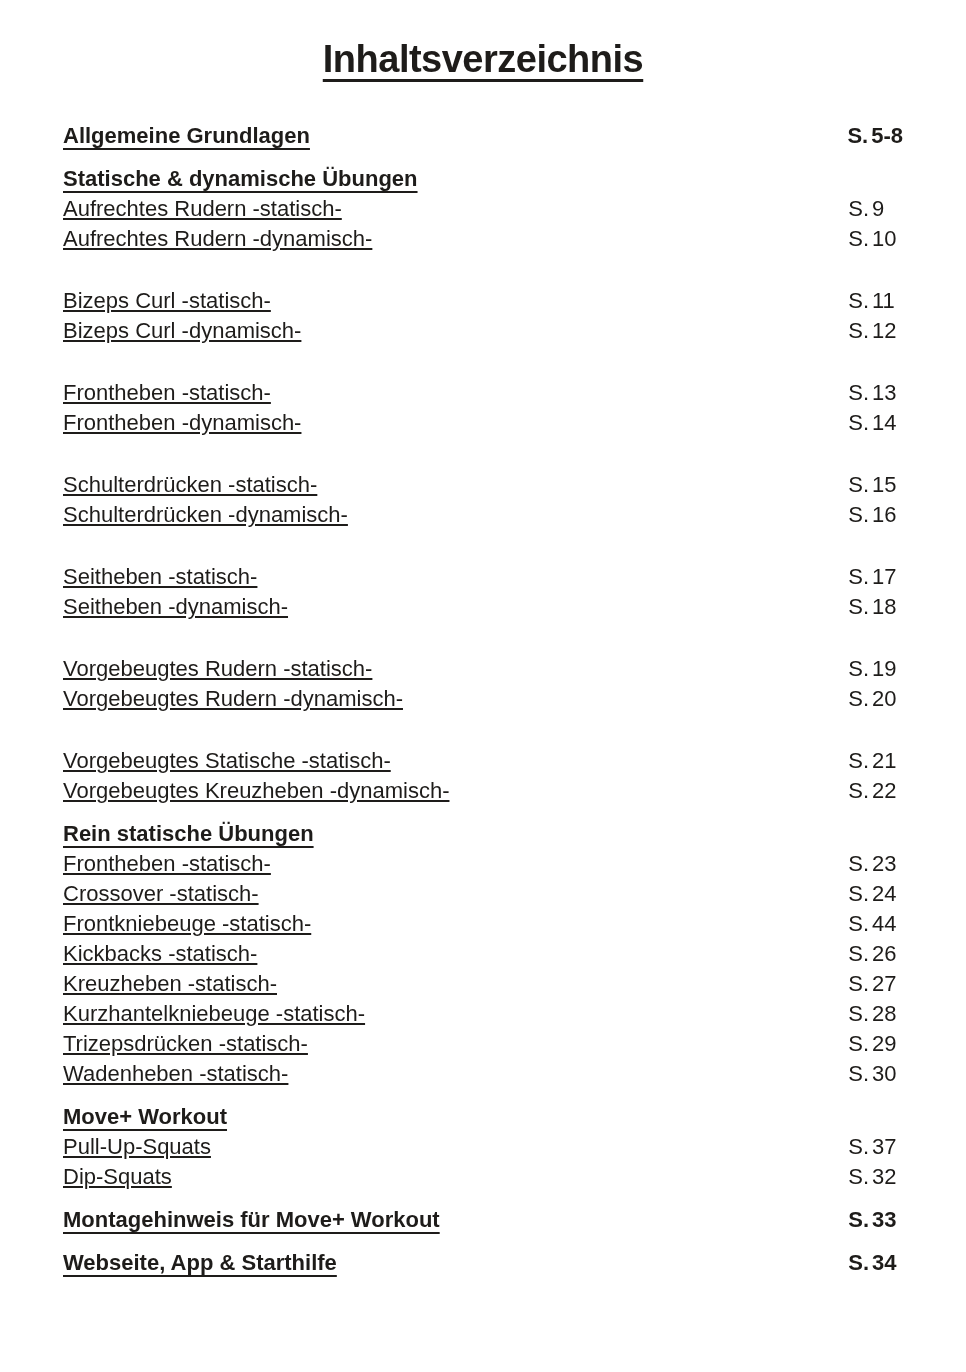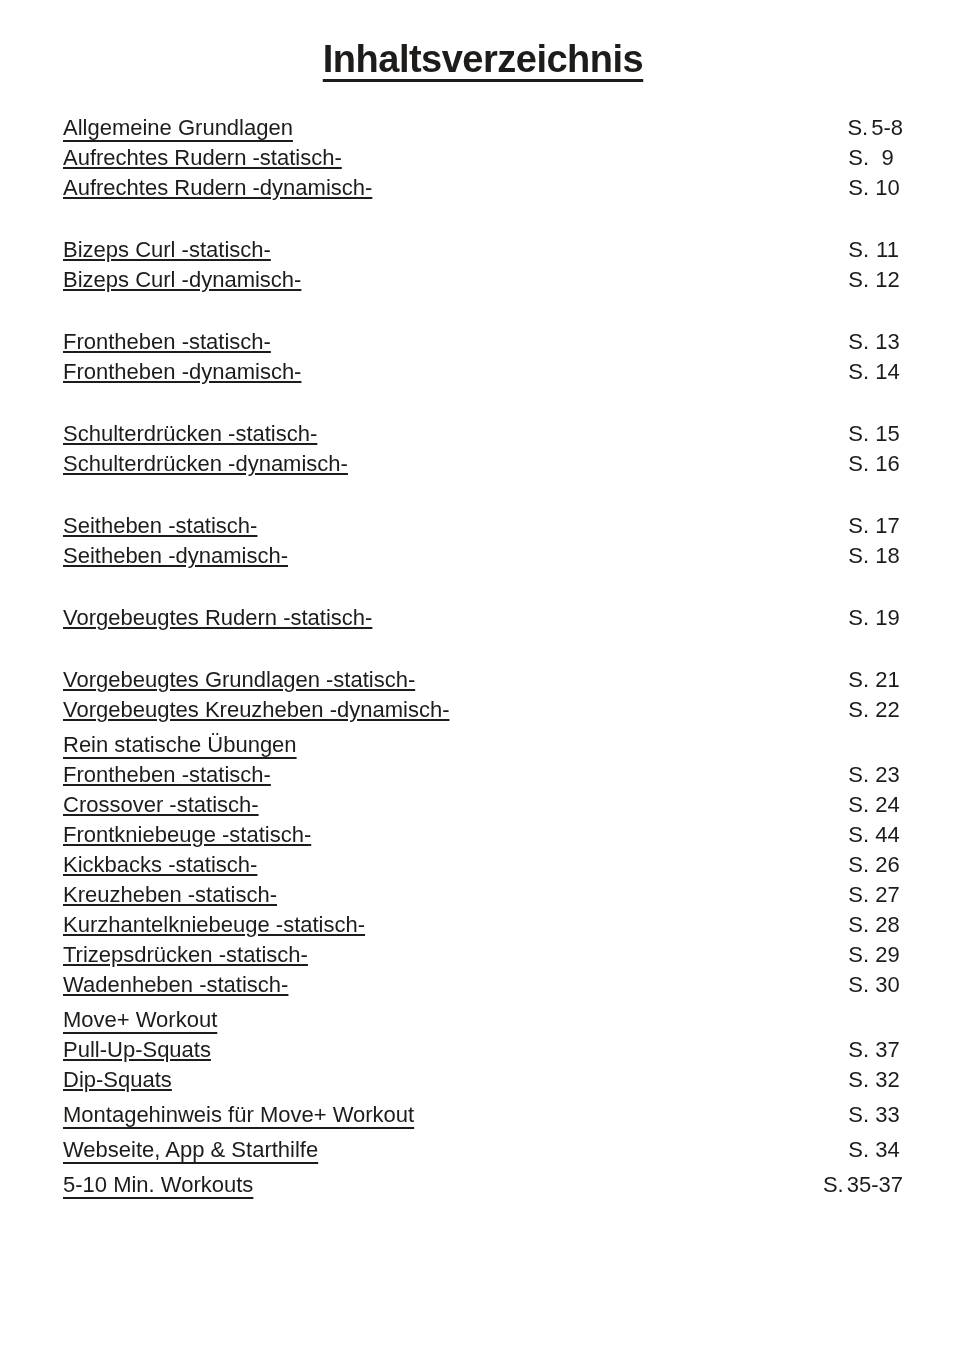--- a/index.html
+++ b/index.html
@@ -40,22 +40,22 @@
   }
   .row {
     display: flex;
     justify-content: space-between;
     align-items: baseline;
     height: 30px;
     line-height: 30px;
     font-size: 22px;
   }
   .row.header {
-    font-weight: 400;
-    margin-top: 5px;
+    font-weight: 700;
+    margin-top: 13px;
   }
   .row.header .label {
     text-decoration: underline;
     text-decoration-thickness: 2px;
     text-underline-offset: 5px;
   }
   .row .label {
     white-space: nowrap;
     text-decoration: underline;
   }
@@ -65,34 +65,37 @@
   .pagecell {
     white-space: pre;
     flex: none;
   }
   .pagecell .s {
     margin-right: 3px;
   }
   .pagecell .num {
     display: inline-block;
     min-width: 31px;
-    text-align: center;
+    text-align: left;
   }
 </style>
 </head>
 <body style="background: rgb(255, 255, 255); color: rgb(30, 28, 26);">
 
 <div class="page">
   <h1 class="title"><span class="title-text">Inhaltsverzeichnis</span></h1>
 
   <div class="toc" id="toc">
       <div class="row header">
         <span class="label">Allgemeine Grundlagen</span>
         <span class="pagecell"><span class="s">S.</span><span class="num">5-8</span></span>
       </div>
+      <div class="row header">
+        <span class="label">Statische &amp; dynamische Übungen</span>
+      </div>
       <div class="row item">
         <span class="label">Aufrechtes Rudern -statisch-</span>
         <span class="pagecell"><span class="s">S.</span><span class="num">9</span></span>
       </div>
       <div class="row item">
         <span class="label">Aufrechtes Rudern -dynamisch-</span>
         <span class="pagecell"><span class="s">S.</span><span class="num">10</span></span>
       </div>
       <div class="spacer"></div>
       <div class="row item">
@@ -128,23 +131,27 @@
       </div>
       <div class="row item">
         <span class="label">Seitheben -dynamisch-</span>
         <span class="pagecell"><span class="s">S.</span><span class="num">18</span></span>
       </div>
       <div class="spacer"></div>
       <div class="row item">
         <span class="label">Vorgebeugtes Rudern -statisch-</span>
         <span class="pagecell"><span class="s">S.</span><span class="num">19</span></span>
       </div>
-      <div class="spacer"></div>
-      <div class="row item">
-        <span class="label">Vorgebeugtes Grundlagen -statisch-</span>
+      <div class="row item">
+        <span class="label">Vorgebeugtes Rudern -dynamisch-</span>
+        <span class="pagecell"><span class="s">S.</span><span class="num">20</span></span>
+      </div>
+      <div class="spacer"></div>
+      <div class="row item">
+        <span class="label">Vorgebeugtes Statische -statisch-</span>
         <span class="pagecell"><span class="s">S.</span><span class="num">21</span></span>
       </div>
       <div class="row item">
         <span class="label">Vorgebeugtes Kreuzheben -dynamisch-</span>
         <span class="pagecell"><span class="s">S.</span><span class="num">22</span></span>
       </div>
       <div class="row header">
         <span class="label">Rein statische Übungen</span>
       </div>
       <div class="row item">
@@ -190,19 +197,15 @@
         <span class="label">Dip-Squats</span>
         <span class="pagecell"><span class="s">S.</span><span class="num">32</span></span>
       </div>
       <div class="row header">
         <span class="label">Montagehinweis für Move+ Workout</span>
         <span class="pagecell"><span class="s">S.</span><span class="num">33</span></span>
       </div>
       <div class="row header">
         <span class="label">Webseite, App &amp; Starthilfe</span>
         <span class="pagecell"><span class="s">S.</span><span class="num">34</span></span>
-      </div>
-      <div class="row header">
-        <span class="label">5-10 Min. Workouts</span>
-        <span class="pagecell"><span class="s">S.</span><span class="num">35-37</span></span>
       </div>
     </div>
 </div>
 
 </body></html>

